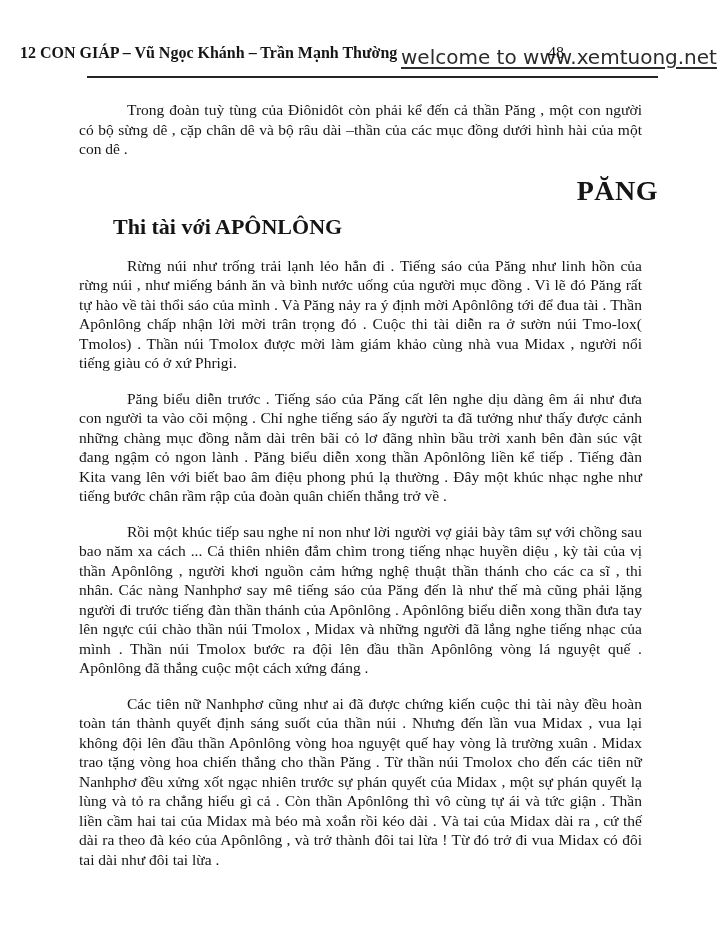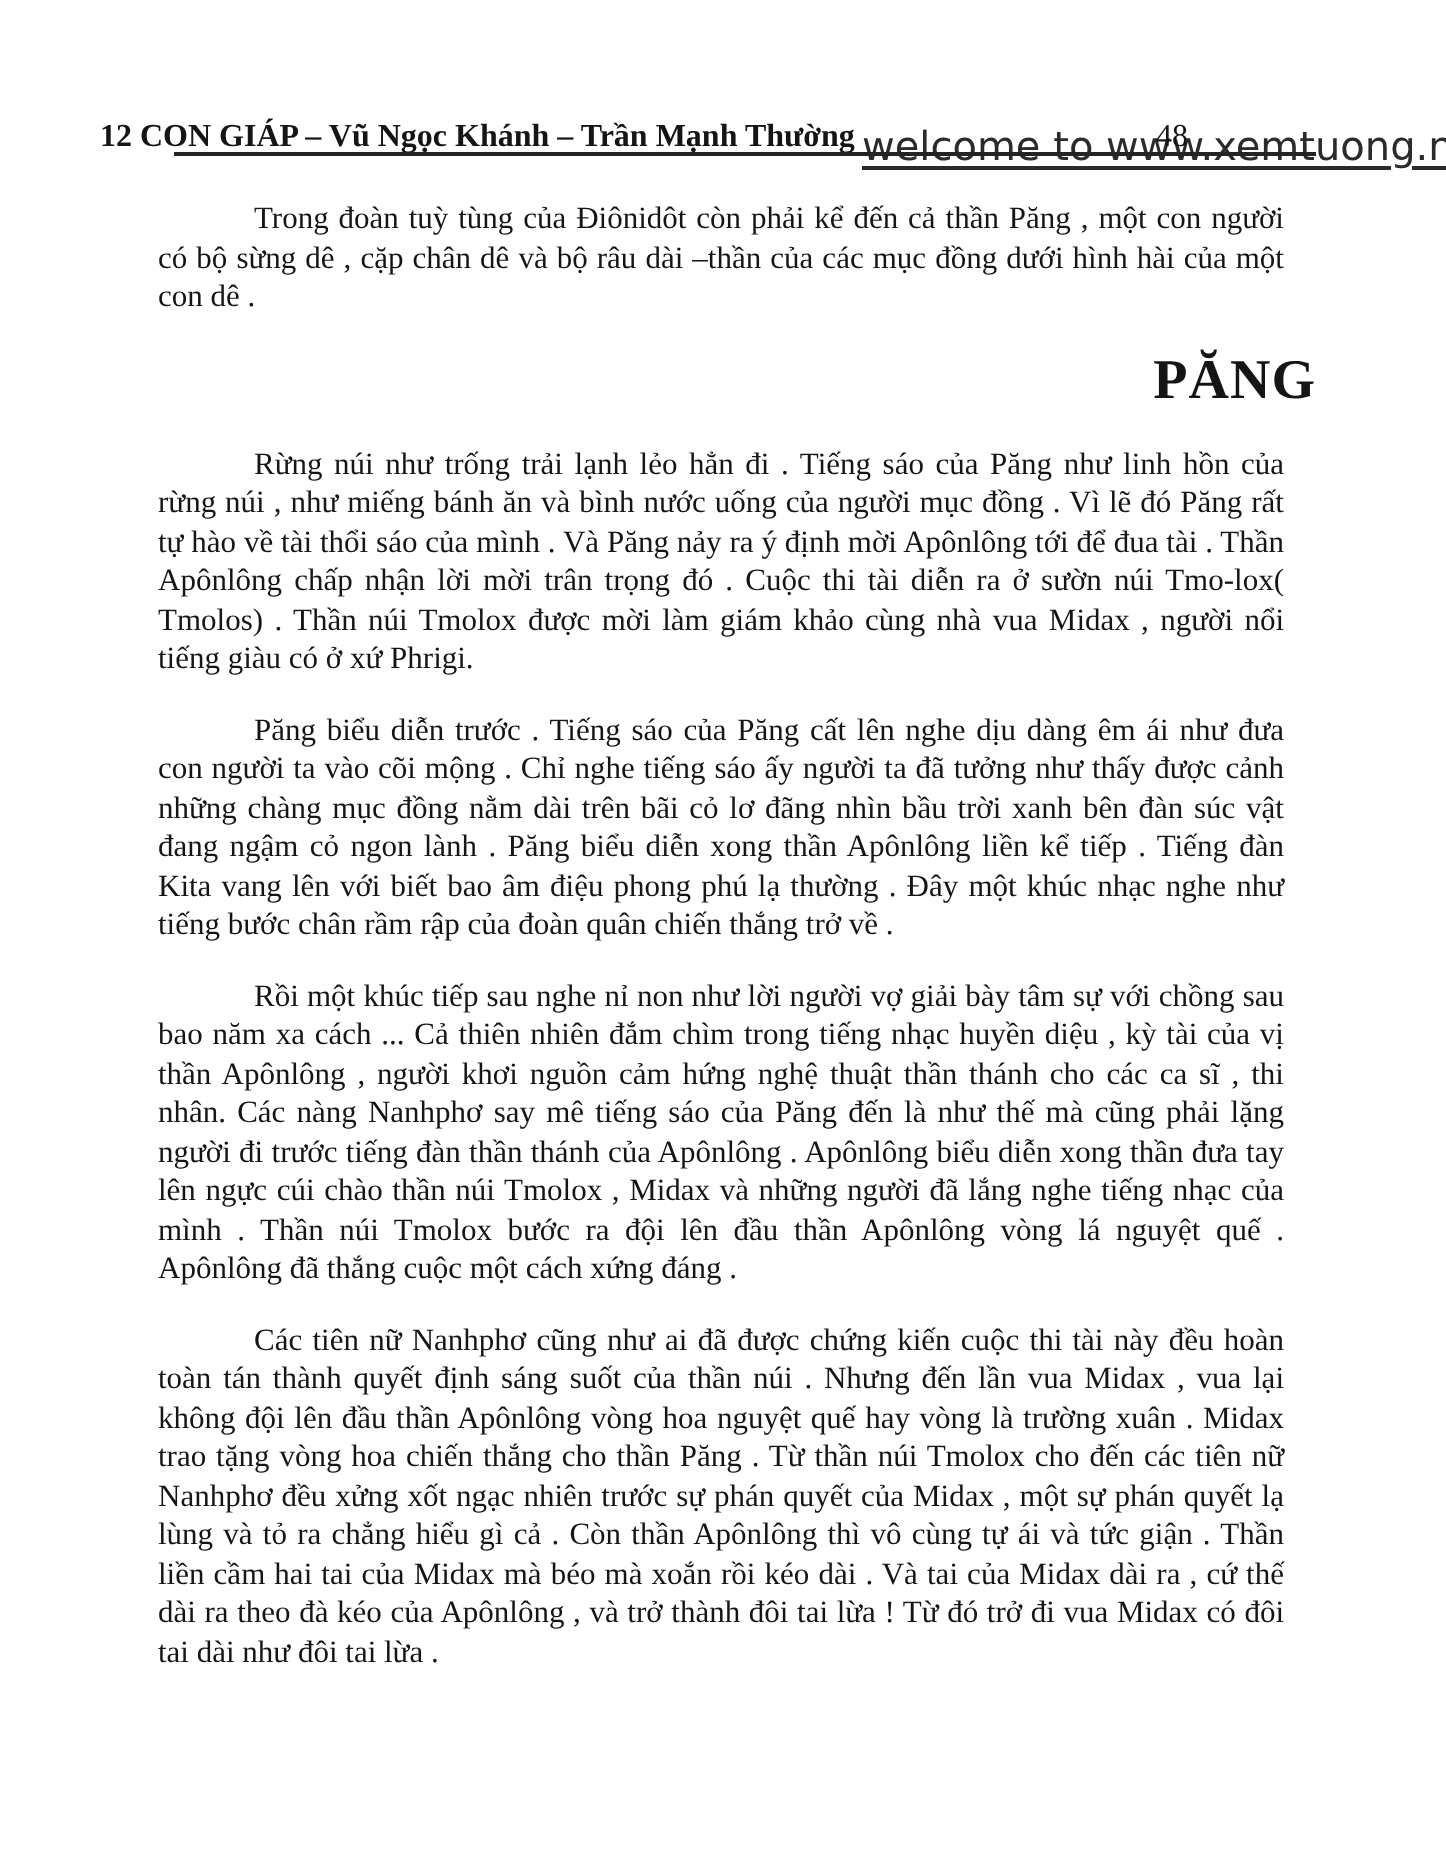--- a/index.html
+++ b/index.html
@@ -12,25 +12,24 @@
     width: 723px;
     height: 935px;
     background: #ffffff;
     color: #151515;
     font-family: "Liberation Serif", serif;
     overflow: hidden;
     margin: 0 auto;
   }
   .page-header {
     position: absolute;
-    top: 16px;
+    top: 0;
     left: 0;
     width: 578px;
     height: 76px;
-    margin-left: 30px;
   }
   .header-book-title {
     position: absolute;
     left: 20px;
     top: 44px;
     font-size: 16px;
     font-weight: bold;
     white-space: nowrap;
     letter-spacing: 0px;
   }
@@ -103,20 +102,21 @@
     <span class="header-page-number">48</span>
   </header>
 
   <div class="header-divider"></div>
 
   <main class="page-body">
     <p>Trong đoàn tuỳ tùng của Điônidôt còn phải kể đến cả thần Păng , một con người có bộ sừng dê , cặp chân dê và bộ râu dài –thần của các mục đồng dưới hình hài của một con dê .</p>
 
     <h1 class="chapter-title">PĂNG</h1>
 
+    <h2 class="chapter-subtitle">Thi tài với APÔNLÔNG</h2>
 
 
     <p>Rừng núi như trống trải lạnh lẻo hẳn đi . Tiếng sáo của Păng như linh hồn của rừng núi , như miếng bánh ăn và bình nước uống của người mục đồng . Vì lẽ đó Păng rất tự hào về tài thổi sáo của mình . Và Păng nảy ra ý định mời Apônlông tới để đua tài . Thần Apônlông chấp nhận lời mời trân trọng đó . Cuộc thi tài diễn ra ở sườn núi Tmo-lox( Tmolos) . Thần núi Tmolox được mời làm giám khảo cùng nhà vua Midax , người nổi tiếng giàu có ở xứ Phrigi.</p>
 
     <p>Păng biểu diễn trước . Tiếng sáo của Păng cất lên nghe dịu dàng êm ái như đưa con người ta vào cõi mộng  . Chỉ nghe tiếng sáo ấy người ta đã tưởng như thấy được cảnh những chàng mục đồng nằm dài trên bãi cỏ lơ đãng nhìn bầu trời xanh bên đàn súc vật đang ngậm cỏ ngon lành . Păng biểu diễn xong thần Apônlông liền kể tiếp . Tiếng đàn Kita vang lên với biết bao âm điệu phong phú lạ thường . Đây một khúc nhạc nghe như tiếng bước chân rầm rập của đoàn quân chiến thắng trở về .</p>
 
     <p>Rồi một khúc tiếp sau nghe nỉ non như lời người vợ giải bày tâm sự với chồng sau bao năm xa cách ... Cả thiên nhiên đắm chìm trong tiếng nhạc huyền diệu , kỳ tài của vị thần Apônlông , người khơi nguồn cảm hứng nghệ thuật thần thánh cho các ca sĩ , thi nhân. Các nàng Nanhphơ say mê tiếng sáo của Păng đến là như thế mà cũng phải lặng người đi trước tiếng đàn thần thánh của Apônlông . Apônlông biểu diễn xong thần đưa tay lên ngực cúi chào thần núi Tmolox , Midax và những người đã lắng nghe tiếng nhạc của mình . Thần núi Tmolox bước ra đội lên đầu thần Apônlông vòng lá nguyệt quế . Apônlông đã thắng cuộc một cách xứng đáng .</p>
 
     <p>Các tiên nữ Nanhphơ cũng như ai đã được chứng kiến cuộc thi tài này đều hoàn toàn tán thành quyết định sáng suốt của thần núi . Nhưng đến lần vua Midax , vua lại không đội lên đầu thần Apônlông vòng hoa nguyệt quế hay vòng là trường xuân . Midax trao tặng vòng hoa chiến thắng cho thần Păng . Từ thần núi Tmolox cho đến các tiên nữ Nanhphơ đều xửng xốt ngạc nhiên trước sự phán quyết của Midax , một sự phán quyết lạ lùng và tỏ ra chẳng hiểu gì cả . Còn thần Apônlông thì vô cùng tự ái và tức giận . Thần liền cầm hai tai của Midax mà béo mà xoắn rồi kéo dài . Và tai của Midax dài ra , cứ thế dài ra theo đà kéo của Apônlông , và trở thành đôi tai lừa ! Từ đó trở đi vua Midax có đôi tai dài như đôi tai lừa .</p>
   </main>

